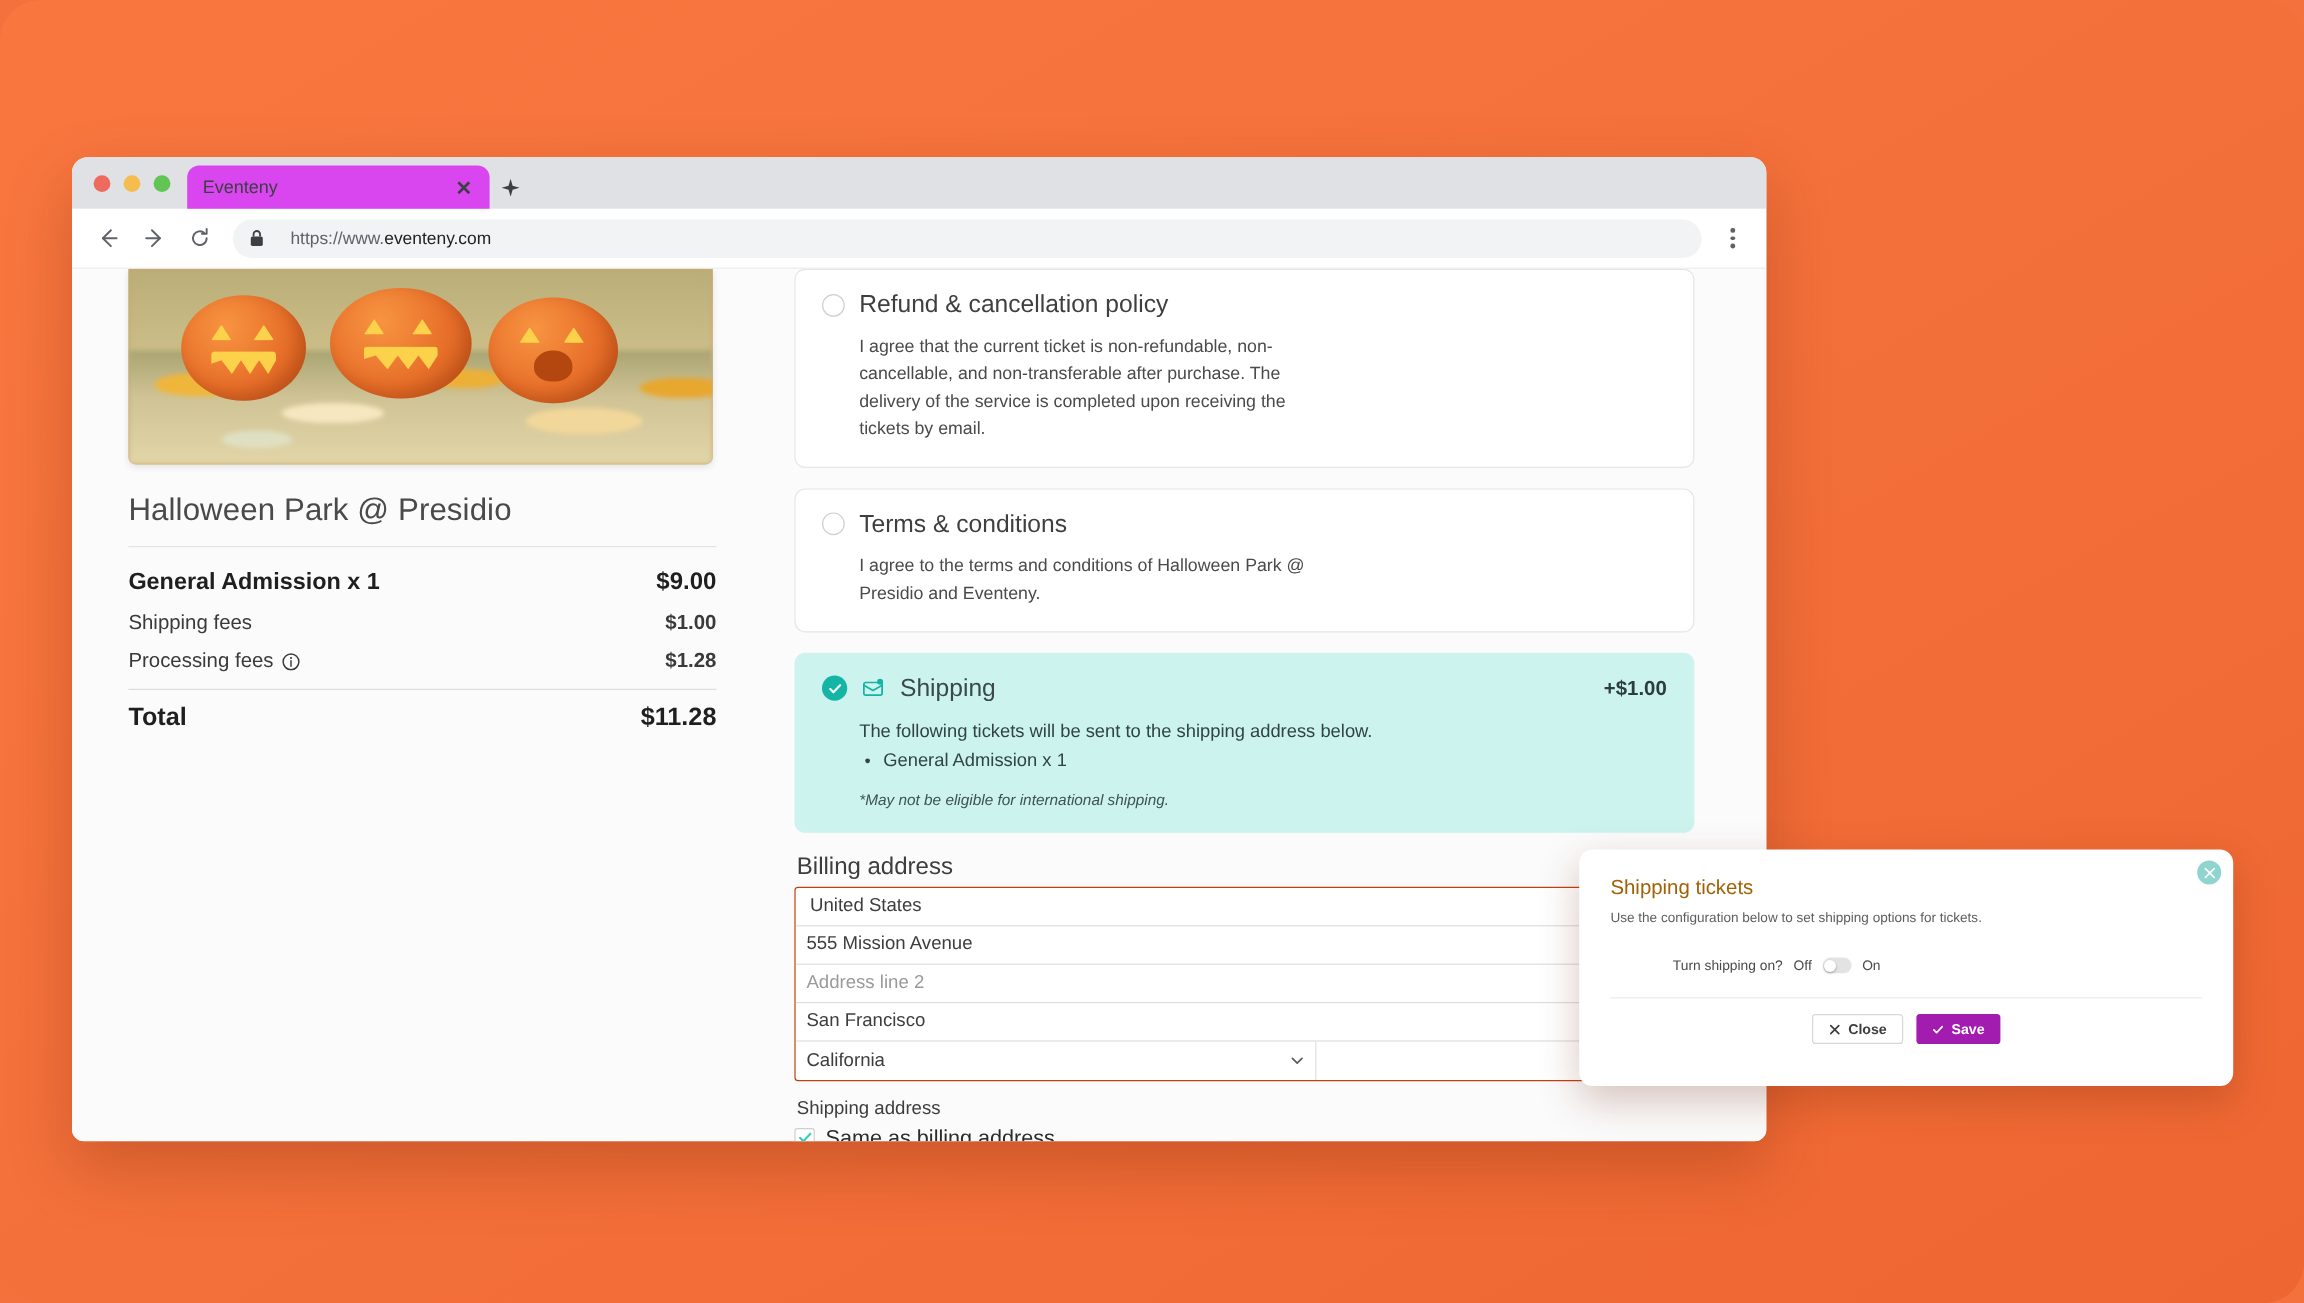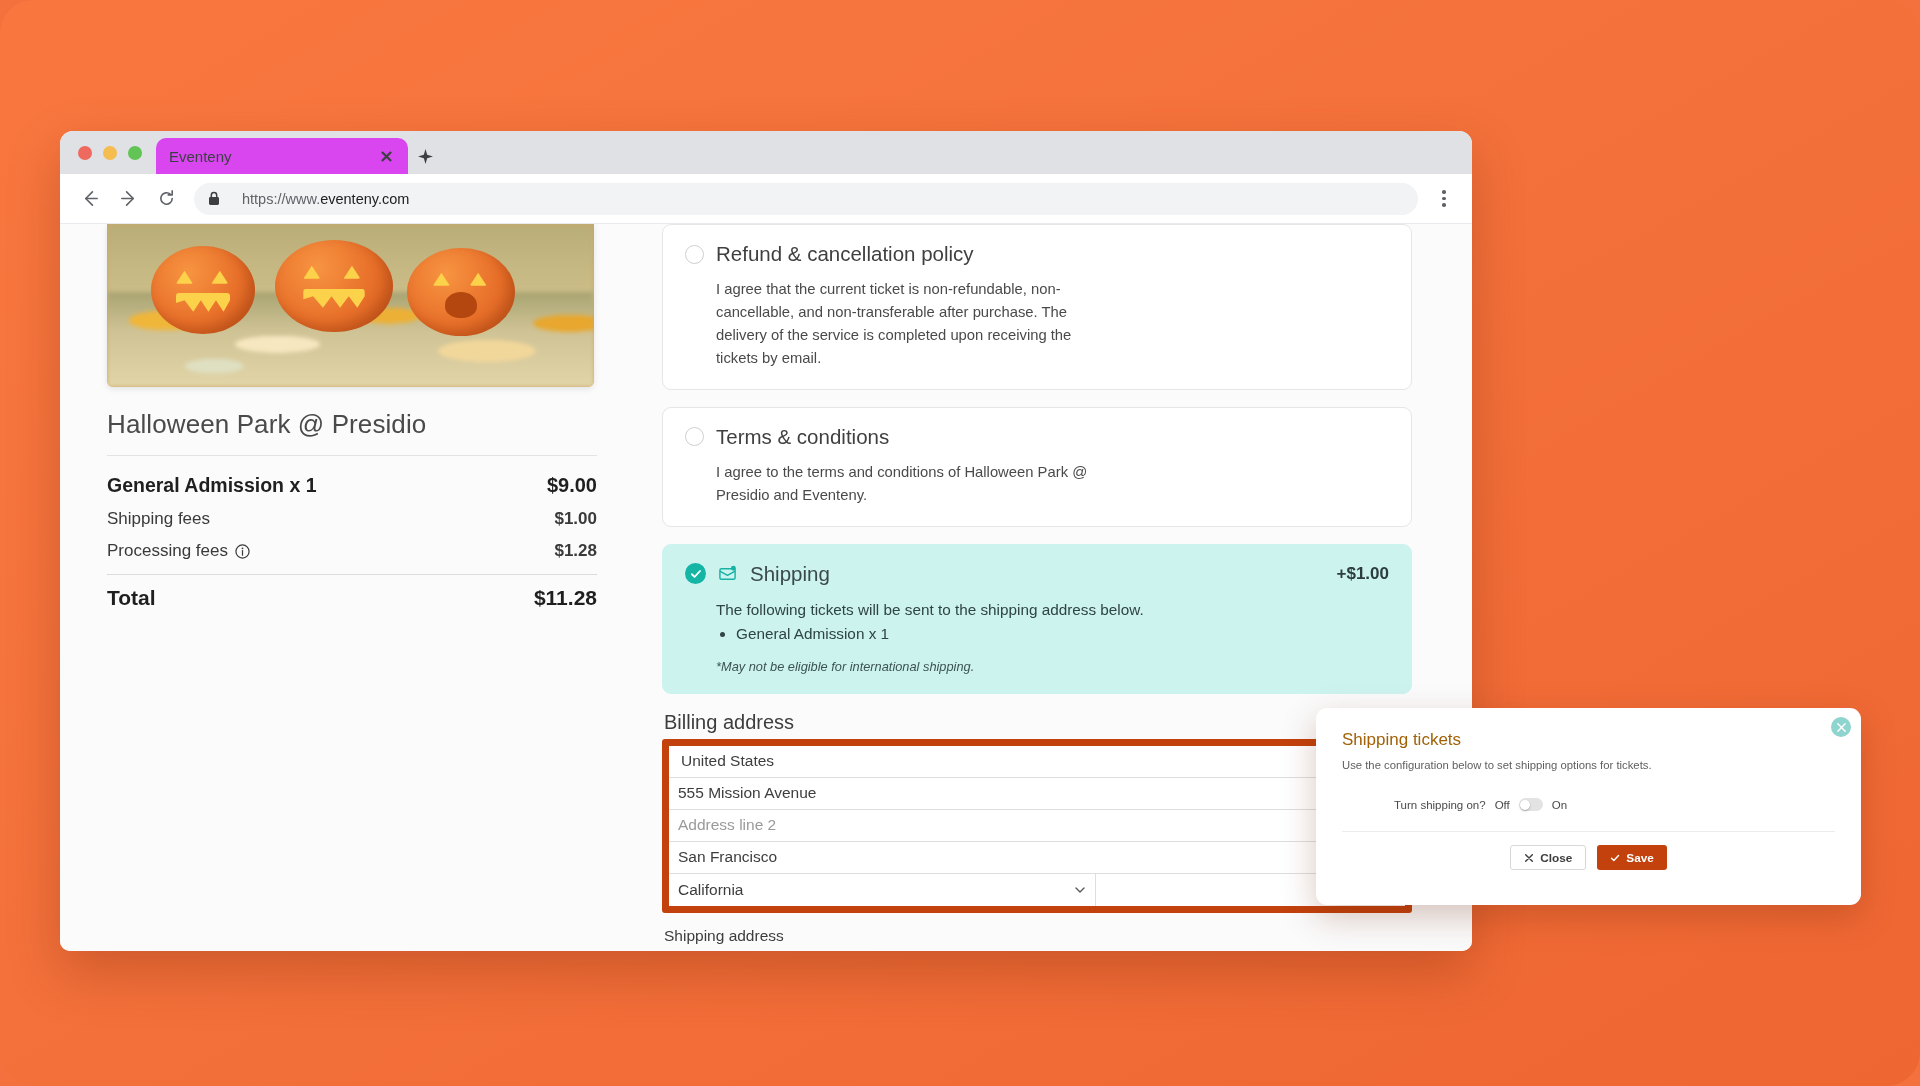--- a/index.html
+++ b/index.html
@@ -168,21 +168,21 @@
     font-size: 14.8px; line-height: 1.55; color: #4a4a4a;
     margin-top: 12px; padding-left: 31px; max-width: 430px;
   }
   .card.highlight .card-body { color: #2f4444; font-size: 15.3px; max-width: 100%; }
   .bullets { margin: 1px 0 0 20px; }
   .bullets li { font-size: 15.3px; color: #2f4444; }
   .note { font-style: italic; font-size: 12.8px; color: #3c5353; margin-top: 13px; padding-left: 31px; }
 
   
   .form-label { font-size: 20px; color: #3d3d3d; margin: 4px 0 5px 2px; }
-  .field-stack { border: 7px solid #c2410c; border-radius: 3px; overflow: hidden; background: #fff; width: 100%; }
+  .field-stack { border: 1px solid #c2410c; border-radius: 3px; overflow: hidden; background: #fff; width: 100%; }
   .field {
     height: 32px; display: flex; align-items: center; padding: 0 9px;
     font-size: 15.5px; color: #3d3d3d; border-bottom: 1px solid #dedede;
   }
   .field:last-child { border-bottom: none; }
   .field.country { padding-left: 12px; }
   .field.placeholder { color: #9a9a9a; }
   .field-row { display: flex; height: 32px; }
   .field-row .sel {
     width: 58%; display: flex; align-items: center; justify-content: space-between;
@@ -226,21 +226,21 @@
     position: absolute; left: 1.5px; top: 1.5px; width: 10px; height: 10px;
     border-radius: 50%; background: #fff; box-shadow: 0 1px 2px rgba(0,0,0,.3); display: block;
   }
   .pop-divider { height: 1px; background: #ececec; margin-top: 20px; }
   .pop-actions { display: flex; justify-content: center; gap: 11px; margin-top: 13px; }
   .btn {
     height: 25px; border-radius: 3px; display: flex; align-items: center;
     gap: 6px; padding: 0 13px; font-size: 11.8px; font-weight: 700;
   }
   .btn.close-btn { background: #fff; border: 1px solid #d8d8d8; color: #3d3d3d; }
-  .btn.save-btn { background: #c2410c; color: #fff; }
+  .btn.save-btn { background: #a21caf; color: #fff; }
   .btn svg { width: 10px; height: 10px; }
 </style>
 </head>
 <body>
 
 <div class="page-bg"></div>
 
 <div class="browser">
 
   <div class="tabstrip">

